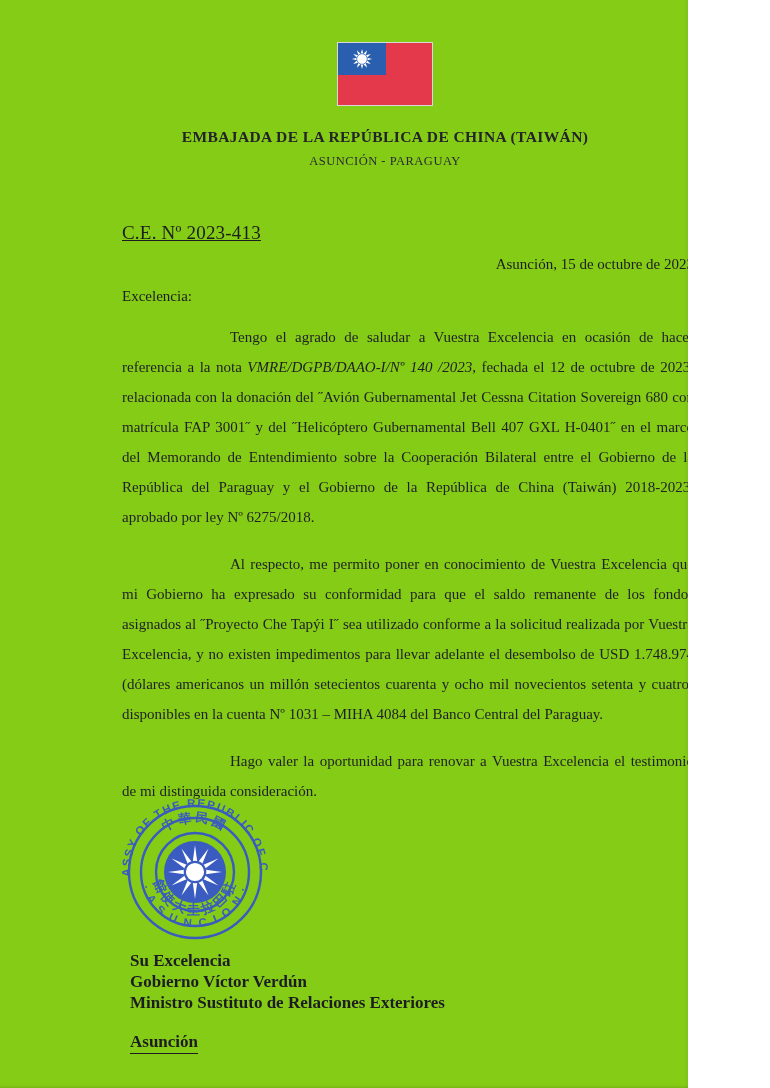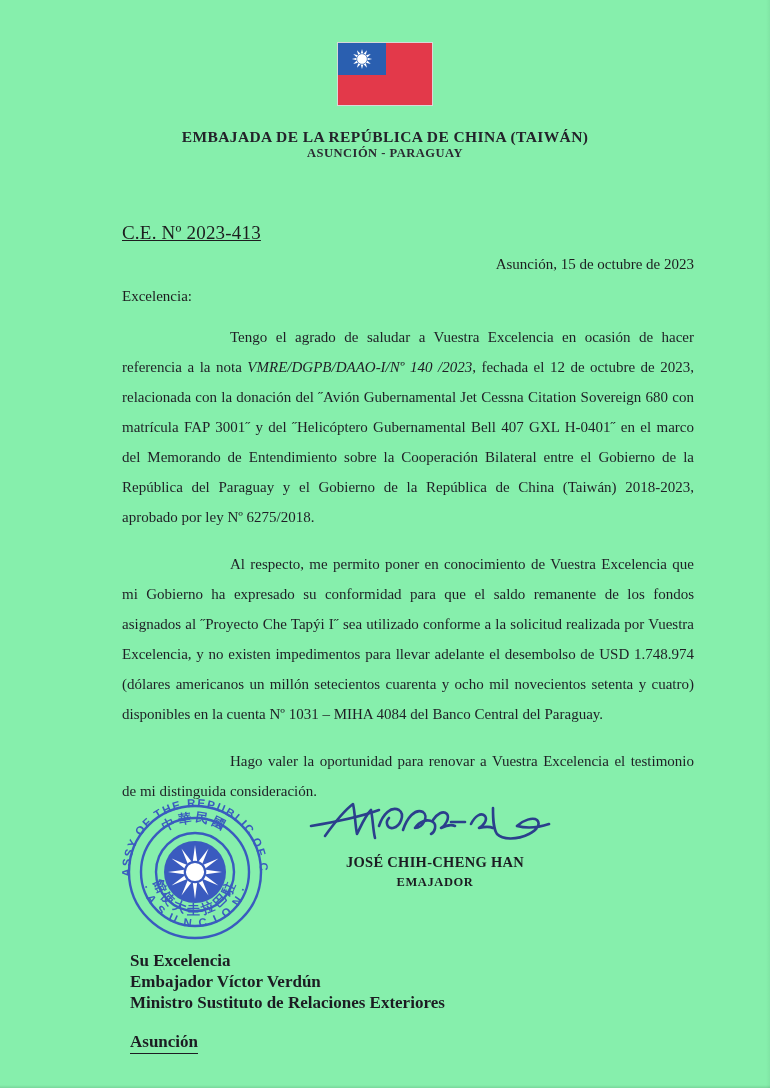--- a/index.html
+++ b/index.html
@@ -5,23 +5,23 @@
   html, body {
     margin: 0;
     padding: 0;
     background: #ffffff;
   }
   body {
     font-family: "Liberation Serif", "DejaVu Serif", serif;
   }
   #page {
     position: relative;
-    width: 770px;
+    width: 688px;
     height: 1088px;
-    background: #86efac;
+    background: #84cc16;
     overflow: hidden;
     box-sizing: border-box;
     color: #1d1d1f;
   }
   
   #page::after {
     content: "";
     position: absolute;
     left: 0; right: 0; bottom: 0;
     height: 3px;
@@ -68,22 +68,23 @@
     height: 22px;
   }
   .org-name {
     margin-top: 22px;
     font-size: 15.5px;
     font-weight: bold;
     letter-spacing: 0.4px;
     color: #23232a;
   }
   .org-city {
+    margin-top: 8px;
     font-size: 12.5px;
-    font-weight: bold;
+    font-weight: normal;
     letter-spacing: 0.5px;
     color: #2a2a31;
   }
 
   
   .sheet {
     position: absolute;
     left: 122px;
     top: 0;
     width: 572px;
@@ -279,37 +280,21 @@
       <polygon points="0,-90 8,-30 -8,-30" transform="rotate(210)"></polygon>
       <polygon points="0,-90 8,-30 -8,-30" transform="rotate(240)"></polygon>
       <polygon points="0,-90 8,-30 -8,-30" transform="rotate(270)"></polygon>
       <polygon points="0,-90 8,-30 -8,-30" transform="rotate(300)"></polygon>
       <polygon points="0,-90 8,-30 -8,-30" transform="rotate(330)"></polygon>
       <circle cx="0" cy="0" r="34"></circle>
     </g>
     <circle cx="83" cy="80" r="10.2" fill="none" stroke="#3a5bbf" stroke-width="2.2"></circle>
   </svg>
 
-  <div class="sig-block">
-    <svg class="sig-mark" viewBox="0 0 260 52">
-      <g fill="none" stroke="#2b3f8c" stroke-width="2.6" stroke-linecap="round" stroke-linejoin="round">
-        <path d="M6,30 C30,26 52,22 74,14"></path>
-        <path d="M20,40 C30,26 40,14 48,8 C50,16 50,28 52,38 C56,30 60,20 66,14 C68,24 68,34 70,42"></path>
-        <path d="M74,30 C78,18 86,10 94,14 C100,18 96,30 88,32 C82,33 80,26 84,22"></path>
-        <path d="M98,34 C102,22 110,12 118,16 C124,20 118,32 110,32 C114,26 122,22 128,26 C132,29 130,36 126,38"></path>
-        <path d="M128,24 C132,18 138,14 142,18 C145,22 140,30 136,32 C140,30 146,28 150,30"></path>
-        <path d="M146,26 L160,26"></path>
-        <path d="M166,28 C170,20 176,16 180,20 C183,24 178,30 174,32 C178,31 184,30 188,32"></path>
-        <path d="M188,12 C188,22 188,32 192,38 C198,44 212,44 224,38 C232,34 236,28 232,24 C228,21 218,24 212,30 C220,32 232,32 244,28"></path>
-      </g>
-    </svg>
-    <div class="sig-name">JOSÉ CHIH-CHENG HAN</div>
-    <div class="sig-title">EMAJADOR</div>
-  </div>
 
   <div class="addressee">
     <div>Su Excelencia</div>
-    <div>Embajador Víctor Verdún</div>
+    <div>Gobierno Víctor Verdún</div>
     <div>Ministro Sustituto de Relaciones Exteriores</div>
     <div><span class="city">Asunción</span></div>
   </div>
 
 </div>
 
 </body></html>

